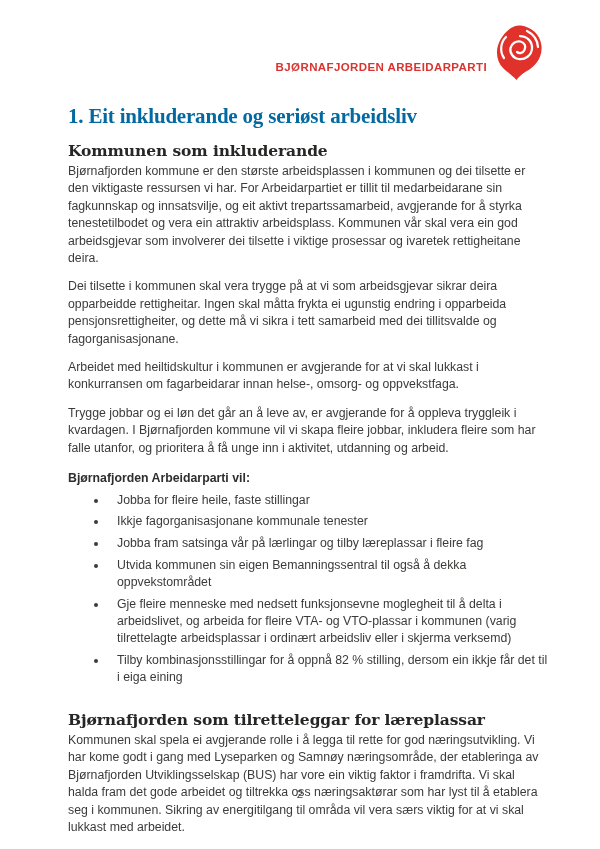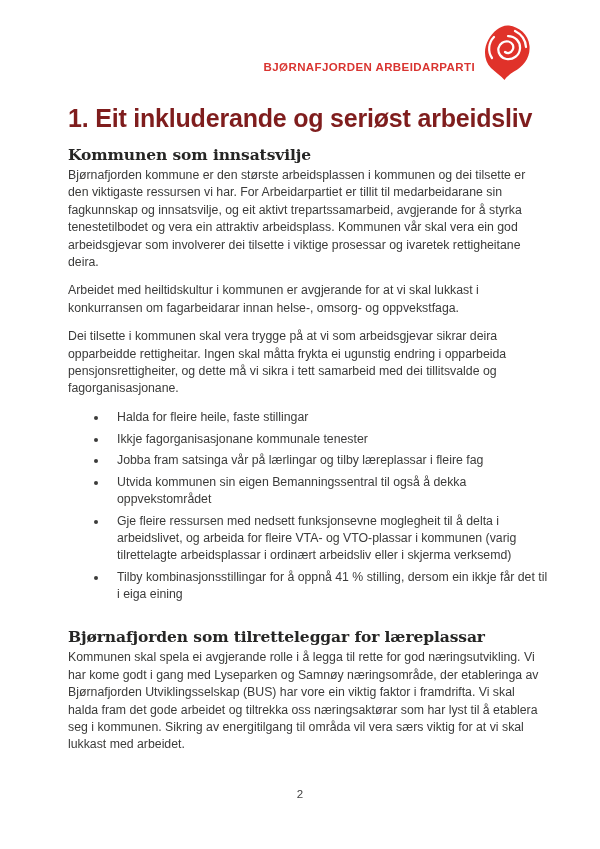--- a/index.html
+++ b/index.html
@@ -6,43 +6,43 @@
   body {
     width: 600px; height: 849px;
     background: #ffffff;
     font-family: "Liberation Sans", sans-serif;
     color: #3b3b3a;
     position: relative;
     overflow: hidden;
   }
   .page-header {
     position: absolute;
-    top: 24px; right: 68px;
+    top: 24px; right: 56px;
     display: flex;
     align-items: flex-end;
     gap: 7px;
   }
   .brand-name {
     color: #d93430;
     font-weight: bold;
     font-size: 11.5px;
     letter-spacing: 0.4px;
     padding-bottom: 13px;
     white-space: nowrap;
   }
   .logo svg { display: block; }
   .content {
     position: absolute;
     left: 68px; top: 104px;
     width: 480px;
   }
   .doc-title {
-    font-family: Liberation Sans, sans-serif;
-    color: #7f1d1d;
-    font-size: 25px;
+    font-family: Liberation Serif, serif;
+    color: #0369a1;
+    font-size: 21px;
     font-weight: bold;
     letter-spacing: -0.2px;
     margin: 0 0 7px 0;
   }
   .section-heading {
     font-family: "DejaVu Serif", serif;
     color: #262625;
     font-size: 15.5px;
     font-weight: bold;
     margin: 12px 0 3px 0;
@@ -93,34 +93,36 @@
       <path d="M66 14 C78 20 87 32 88 46" fill="none" stroke="#ffffff" stroke-width="4.5" stroke-linecap="round"></path>
     </svg>
   </div>
 </div>
 
 <div class="content">
 
   <h1 class="doc-title">1. Eit inkluderande og seriøst arbeidsliv</h1>
 
   <div>
-    <h2 class="section-heading">Kommunen som innsatsvilje</h2>
+    <h2 class="section-heading">Kommunen som inkluderande</h2>
     <p class="para">Bjørnafjorden kommune er den største arbeidsplassen i kommunen og dei tilsette er den viktigaste ressursen vi har. For Arbeidarpartiet er tillit til medarbeidarane sin fagkunnskap og innsatsvilje, og eit aktivt trepartssamarbeid, avgjerande for å styrka tenestetilbodet og vera ein attraktiv arbeidsplass. Kommunen vår skal vera ein god arbeidsgjevar som involverer dei tilsette i viktige prosessar og ivaretek rettigheitane deira.</p>
+    <p class="para">Dei tilsette i kommunen skal vera trygge på at vi som arbeidsgjevar sikrar deira opparbeidde rettigheitar. Ingen skal måtta frykta ei ugunstig endring i opparbeida pensjonsrettigheiter, og dette må vi sikra i tett samarbeid med dei tillitsvalde og fagorganisasjonane.</p>
     <p class="para">Arbeidet med heiltidskultur i kommunen er avgjerande for at vi skal lukkast i konkurransen om fagarbeidarar innan helse-, omsorg- og oppvekstfaga.</p>
-    <p class="para">Dei tilsette i kommunen skal vera trygge på at vi som arbeidsgjevar sikrar deira opparbeidde rettigheitar. Ingen skal måtta frykta ei ugunstig endring i opparbeida pensjonsrettigheiter, og dette må vi sikra i tett samarbeid med dei tillitsvalde og fagorganisasjonane.</p>
   </div>
 
   <div>
+    <p class="para">Trygge jobbar og ei løn det går an å leve av, er avgjerande for å oppleva tryggleik i kvardagen. I Bjørnafjorden kommune vil vi skapa fleire jobbar, inkludera fleire som har falle utanfor, og prioritera å få unge inn i aktivitet, utdanning og arbeid.</p>
+    <div class="list-intro">Bjørnafjorden Arbeidarparti vil:</div>
     <ul class="bullet-list">
-      <li>Halda for fleire heile, faste stillingar</li>
+      <li>Jobba for fleire heile, faste stillingar</li>
       <li>Ikkje fagorganisasjonane kommunale tenester</li>
       <li>Jobba fram satsinga vår på lærlingar og tilby læreplassar i fleire fag</li>
       <li>Utvida kommunen sin eigen Bemanningssentral til også å dekka oppvekstområdet</li>
-      <li>Gje fleire ressursen med nedsett funksjonsevne moglegheit til å delta i arbeidslivet, og arbeida for fleire VTA- og VTO-plassar i kommunen (varig tilrettelagte arbeidsplassar i ordinært arbeidsliv eller i skjerma verksemd)</li>
-      <li>Tilby kombinasjonsstillingar for å oppnå 41 % stilling, dersom ein ikkje får det til i eiga eining</li>
+      <li>Gje fleire menneske med nedsett funksjonsevne moglegheit til å delta i arbeidslivet, og arbeida for fleire VTA- og VTO-plassar i kommunen (varig tilrettelagte arbeidsplassar i ordinært arbeidsliv eller i skjerma verksemd)</li>
+      <li>Tilby kombinasjonsstillingar for å oppnå 82 % stilling, dersom ein ikkje får det til i eiga eining</li>
     </ul>
   </div>
 
   <div class="section-business">
     <h2 class="section-heading">Bjørnafjorden som tilretteleggar for læreplassar</h2>
     <p class="para">Kommunen skal spela ei avgjerande rolle i å legga til rette for god næringsutvikling. Vi har kome godt i gang med Lyseparken og Samnøy næringsområde, der etableringa av Bjørnafjorden Utviklingsselskap (BUS) har vore ein viktig faktor i framdrifta. Vi skal halda fram det gode arbeidet og tiltrekka oss næringsaktørar som har lyst til å etablera seg i kommunen. Sikring av energitilgang til områda vil vera særs viktig for at vi skal lukkast med arbeidet.</p>
 
   </div>
 
 </div>

